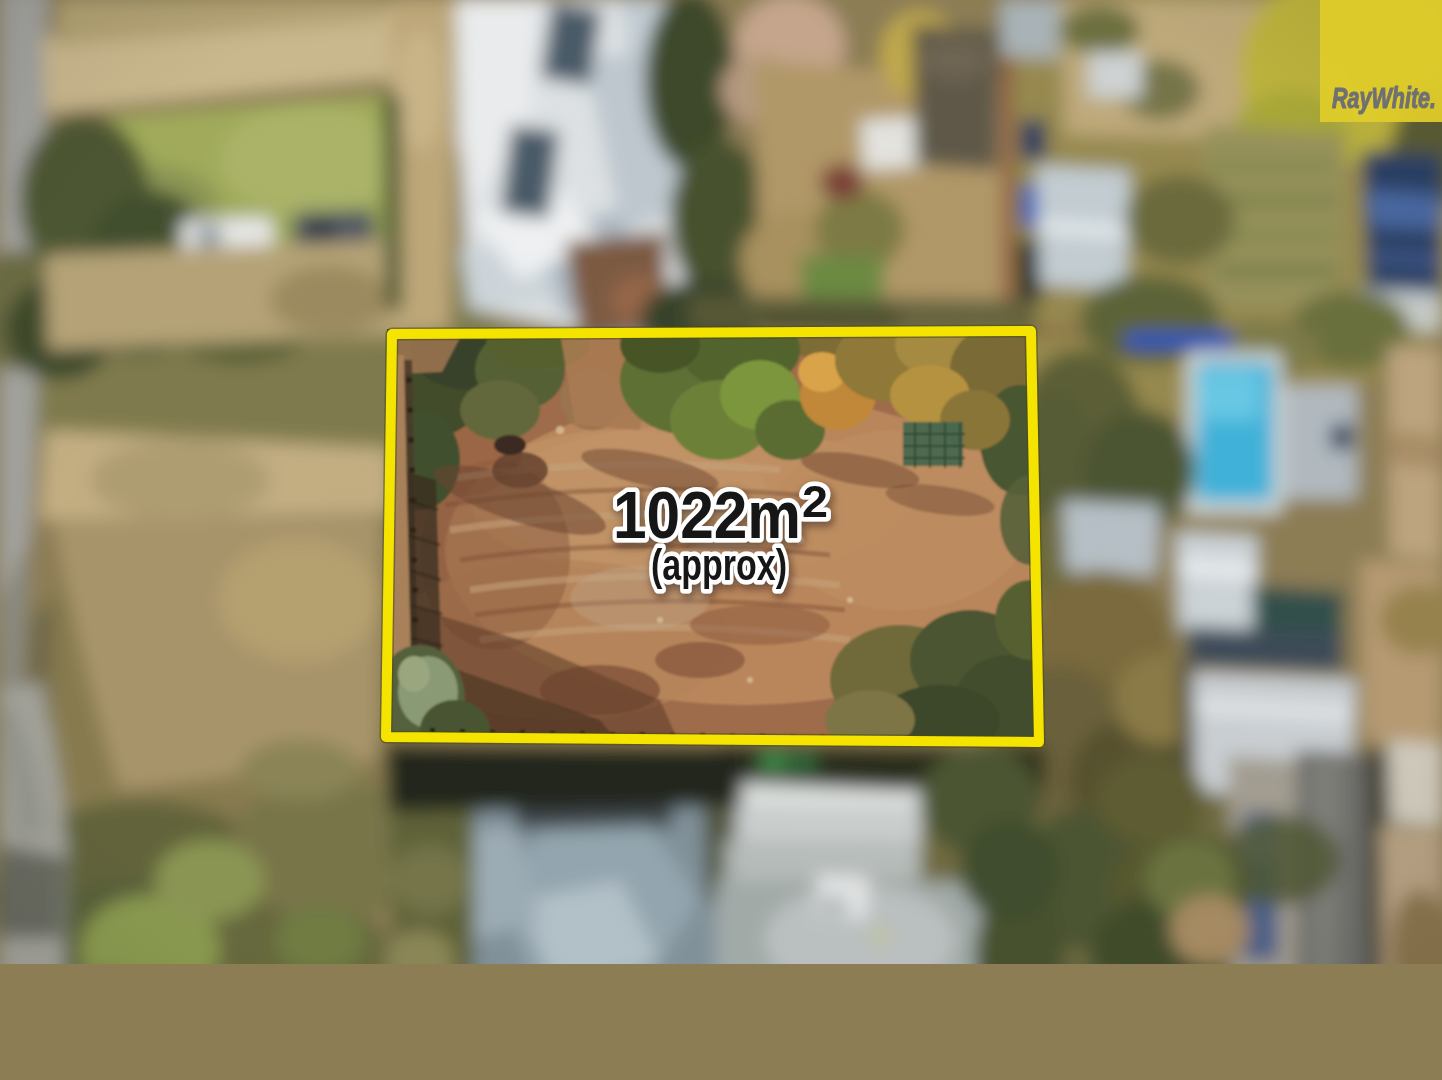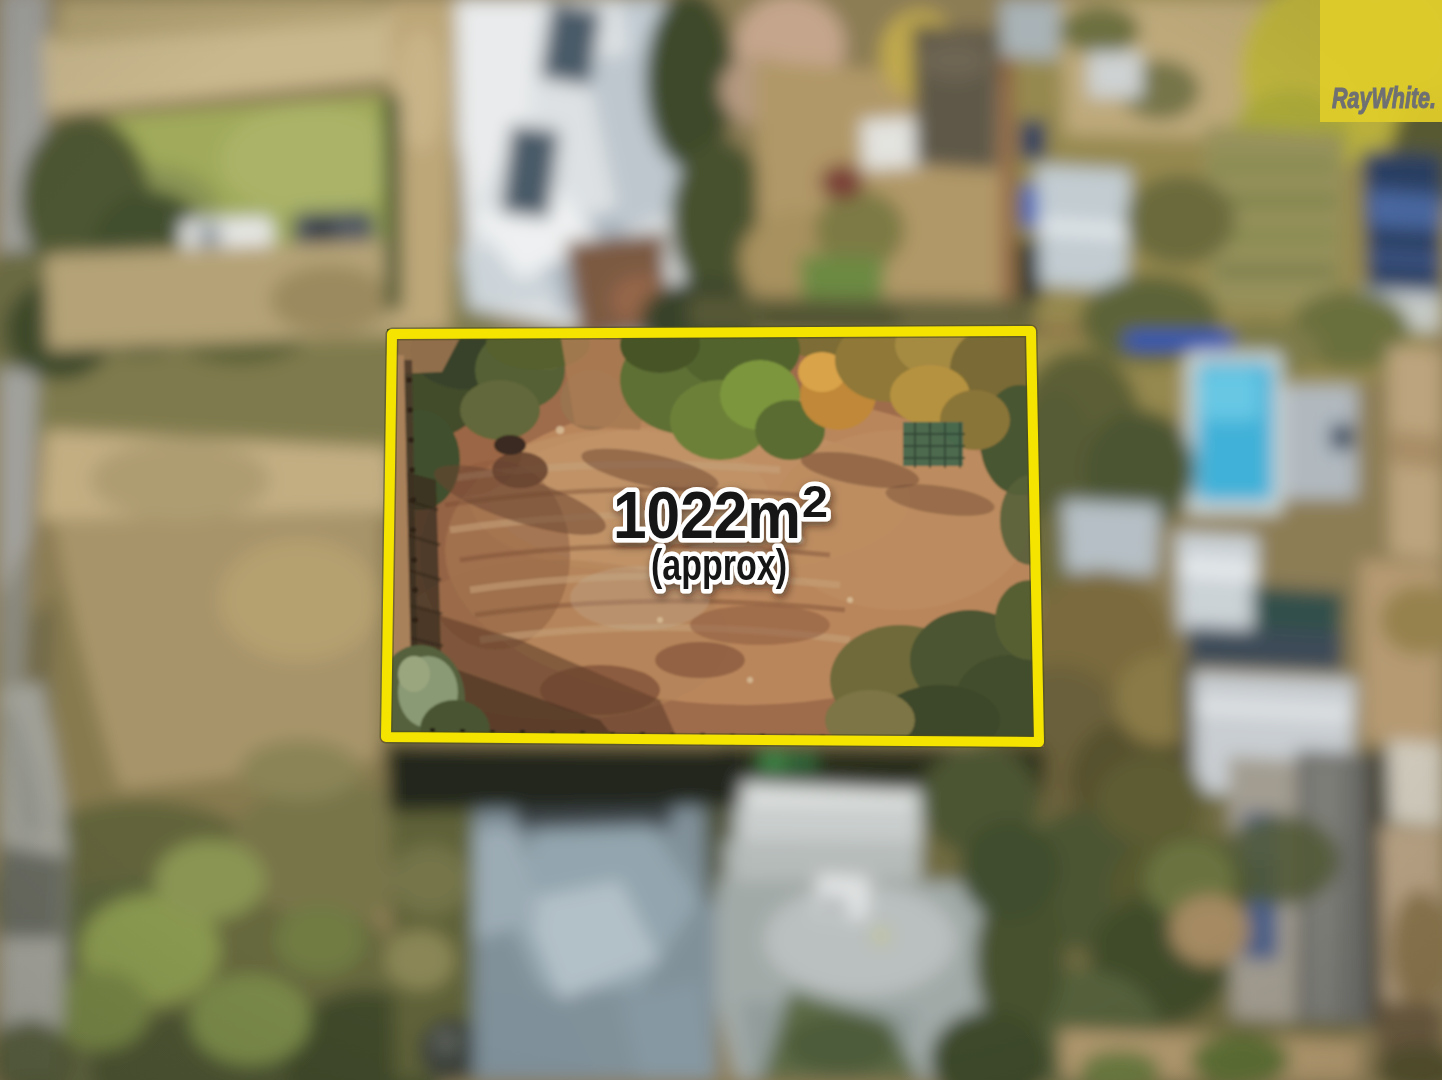--- a/index.html
+++ b/index.html
@@ -1,16 +1,16 @@
 <!DOCTYPE html>
 <html><head>
 <meta charset="utf-8">
 <style>
 html,body{margin:0;padding:0;background:#8c7d55;}
-#stage{position:relative;width:1442px;height:1080px;overflow:hidden;font-family:"Liberation Sans",sans-serif;}
+#stage{position:relative;width:1442px;height:964px;overflow:hidden;font-family:"Liberation Sans",sans-serif;}
 svg{display:block;}
 </style>
 </head>
 <body>
 <div id="stage">
 <svg width="1442" height="1080" viewBox="0 0 1442 1080">
 <defs>
 <filter id="b9" x="-40%" y="-40%" width="180%" height="180%">
           <feGaussianBlur stdDeviation="9"></feGaussianBlur>
         </filter>

